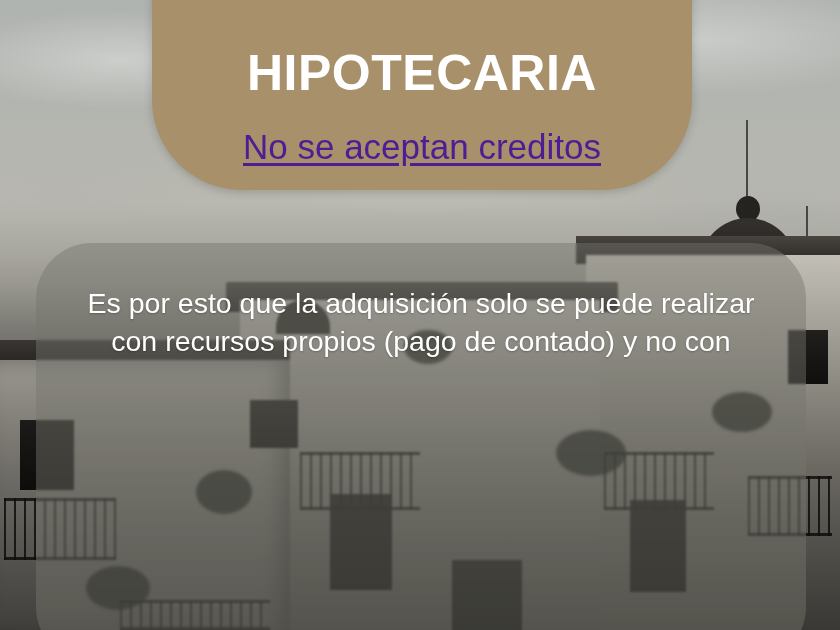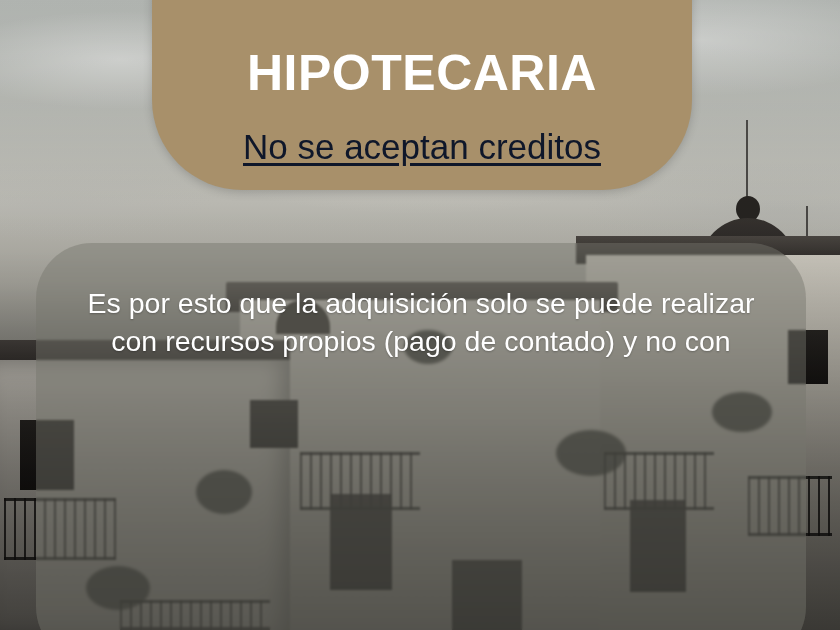--- a/index.html
+++ b/index.html
@@ -138,21 +138,21 @@
   .banner-title {
     color:#ffffff;
     font-size:50px;
     font-weight:700;
     letter-spacing:.5px;
     line-height:1.05;
     text-align:center;
   }
   .banner-sub {
     margin-top:28px;
-    color:#0f172a;
+    color:#4c1d95;
     font-size:35px;
     font-weight:400;
     text-decoration:underline;
     text-underline-offset:4px;
     text-align:right;
     line-height:1.1;
   }
 
   
   .panel {

